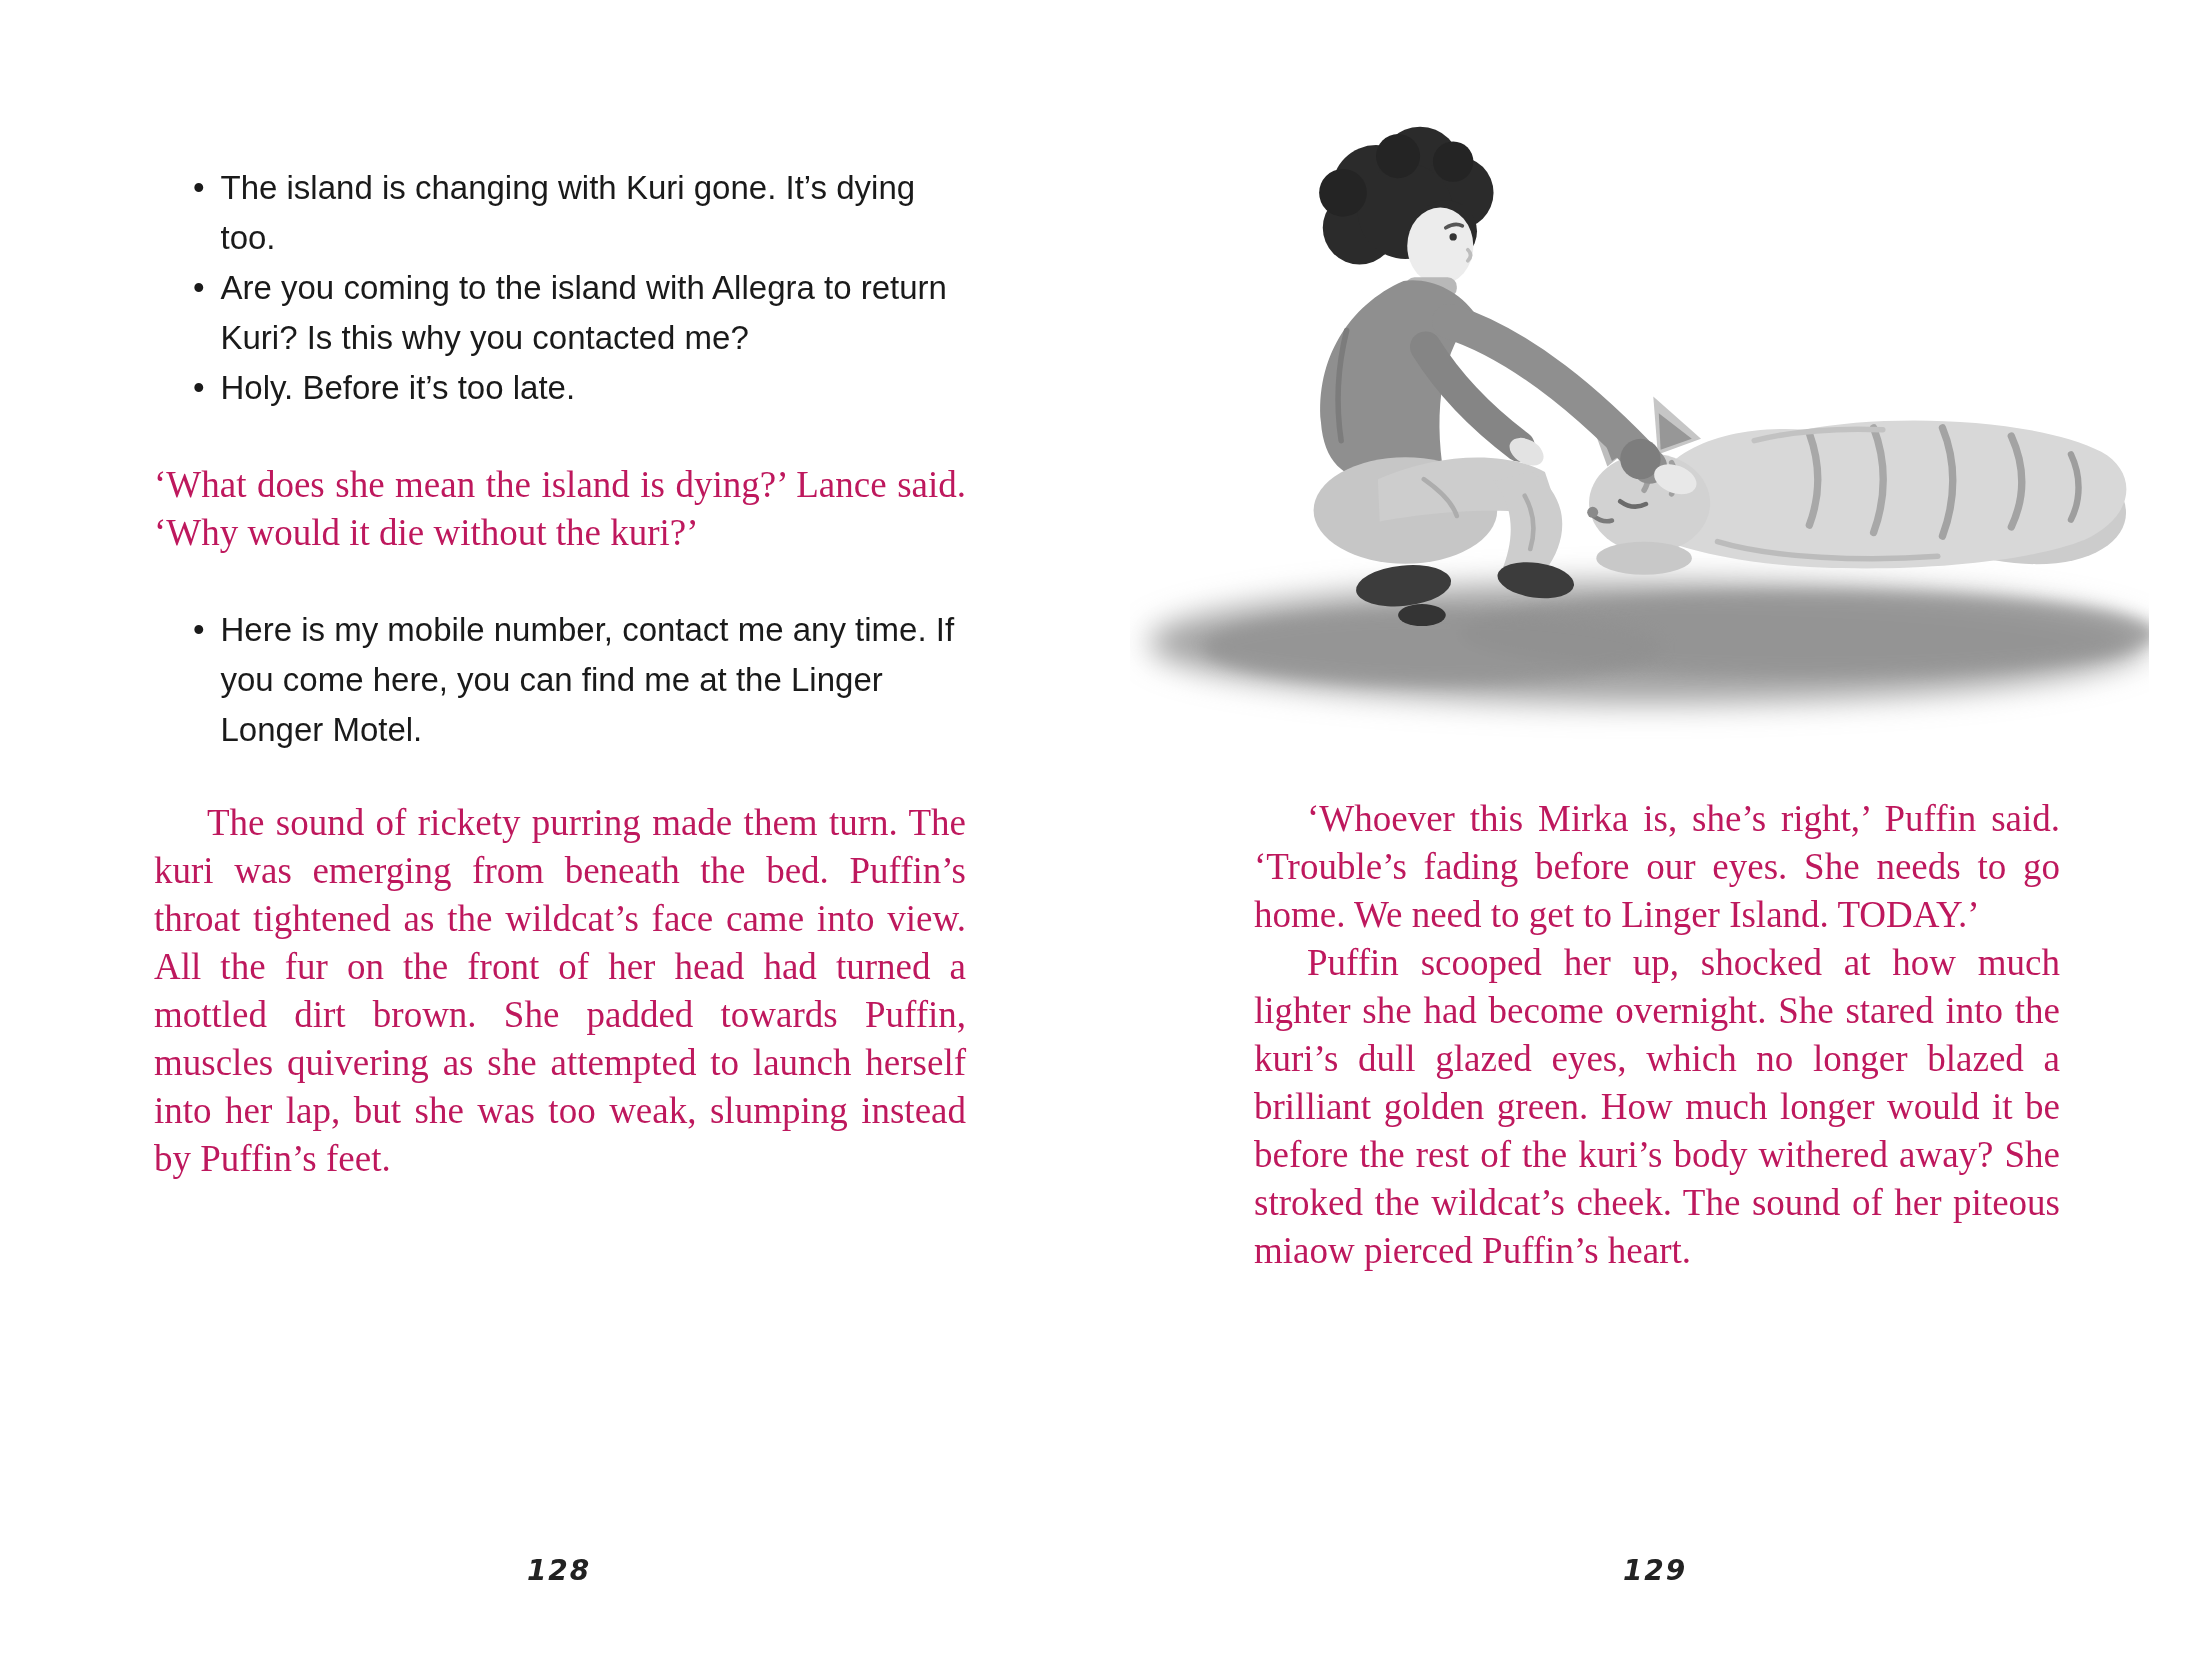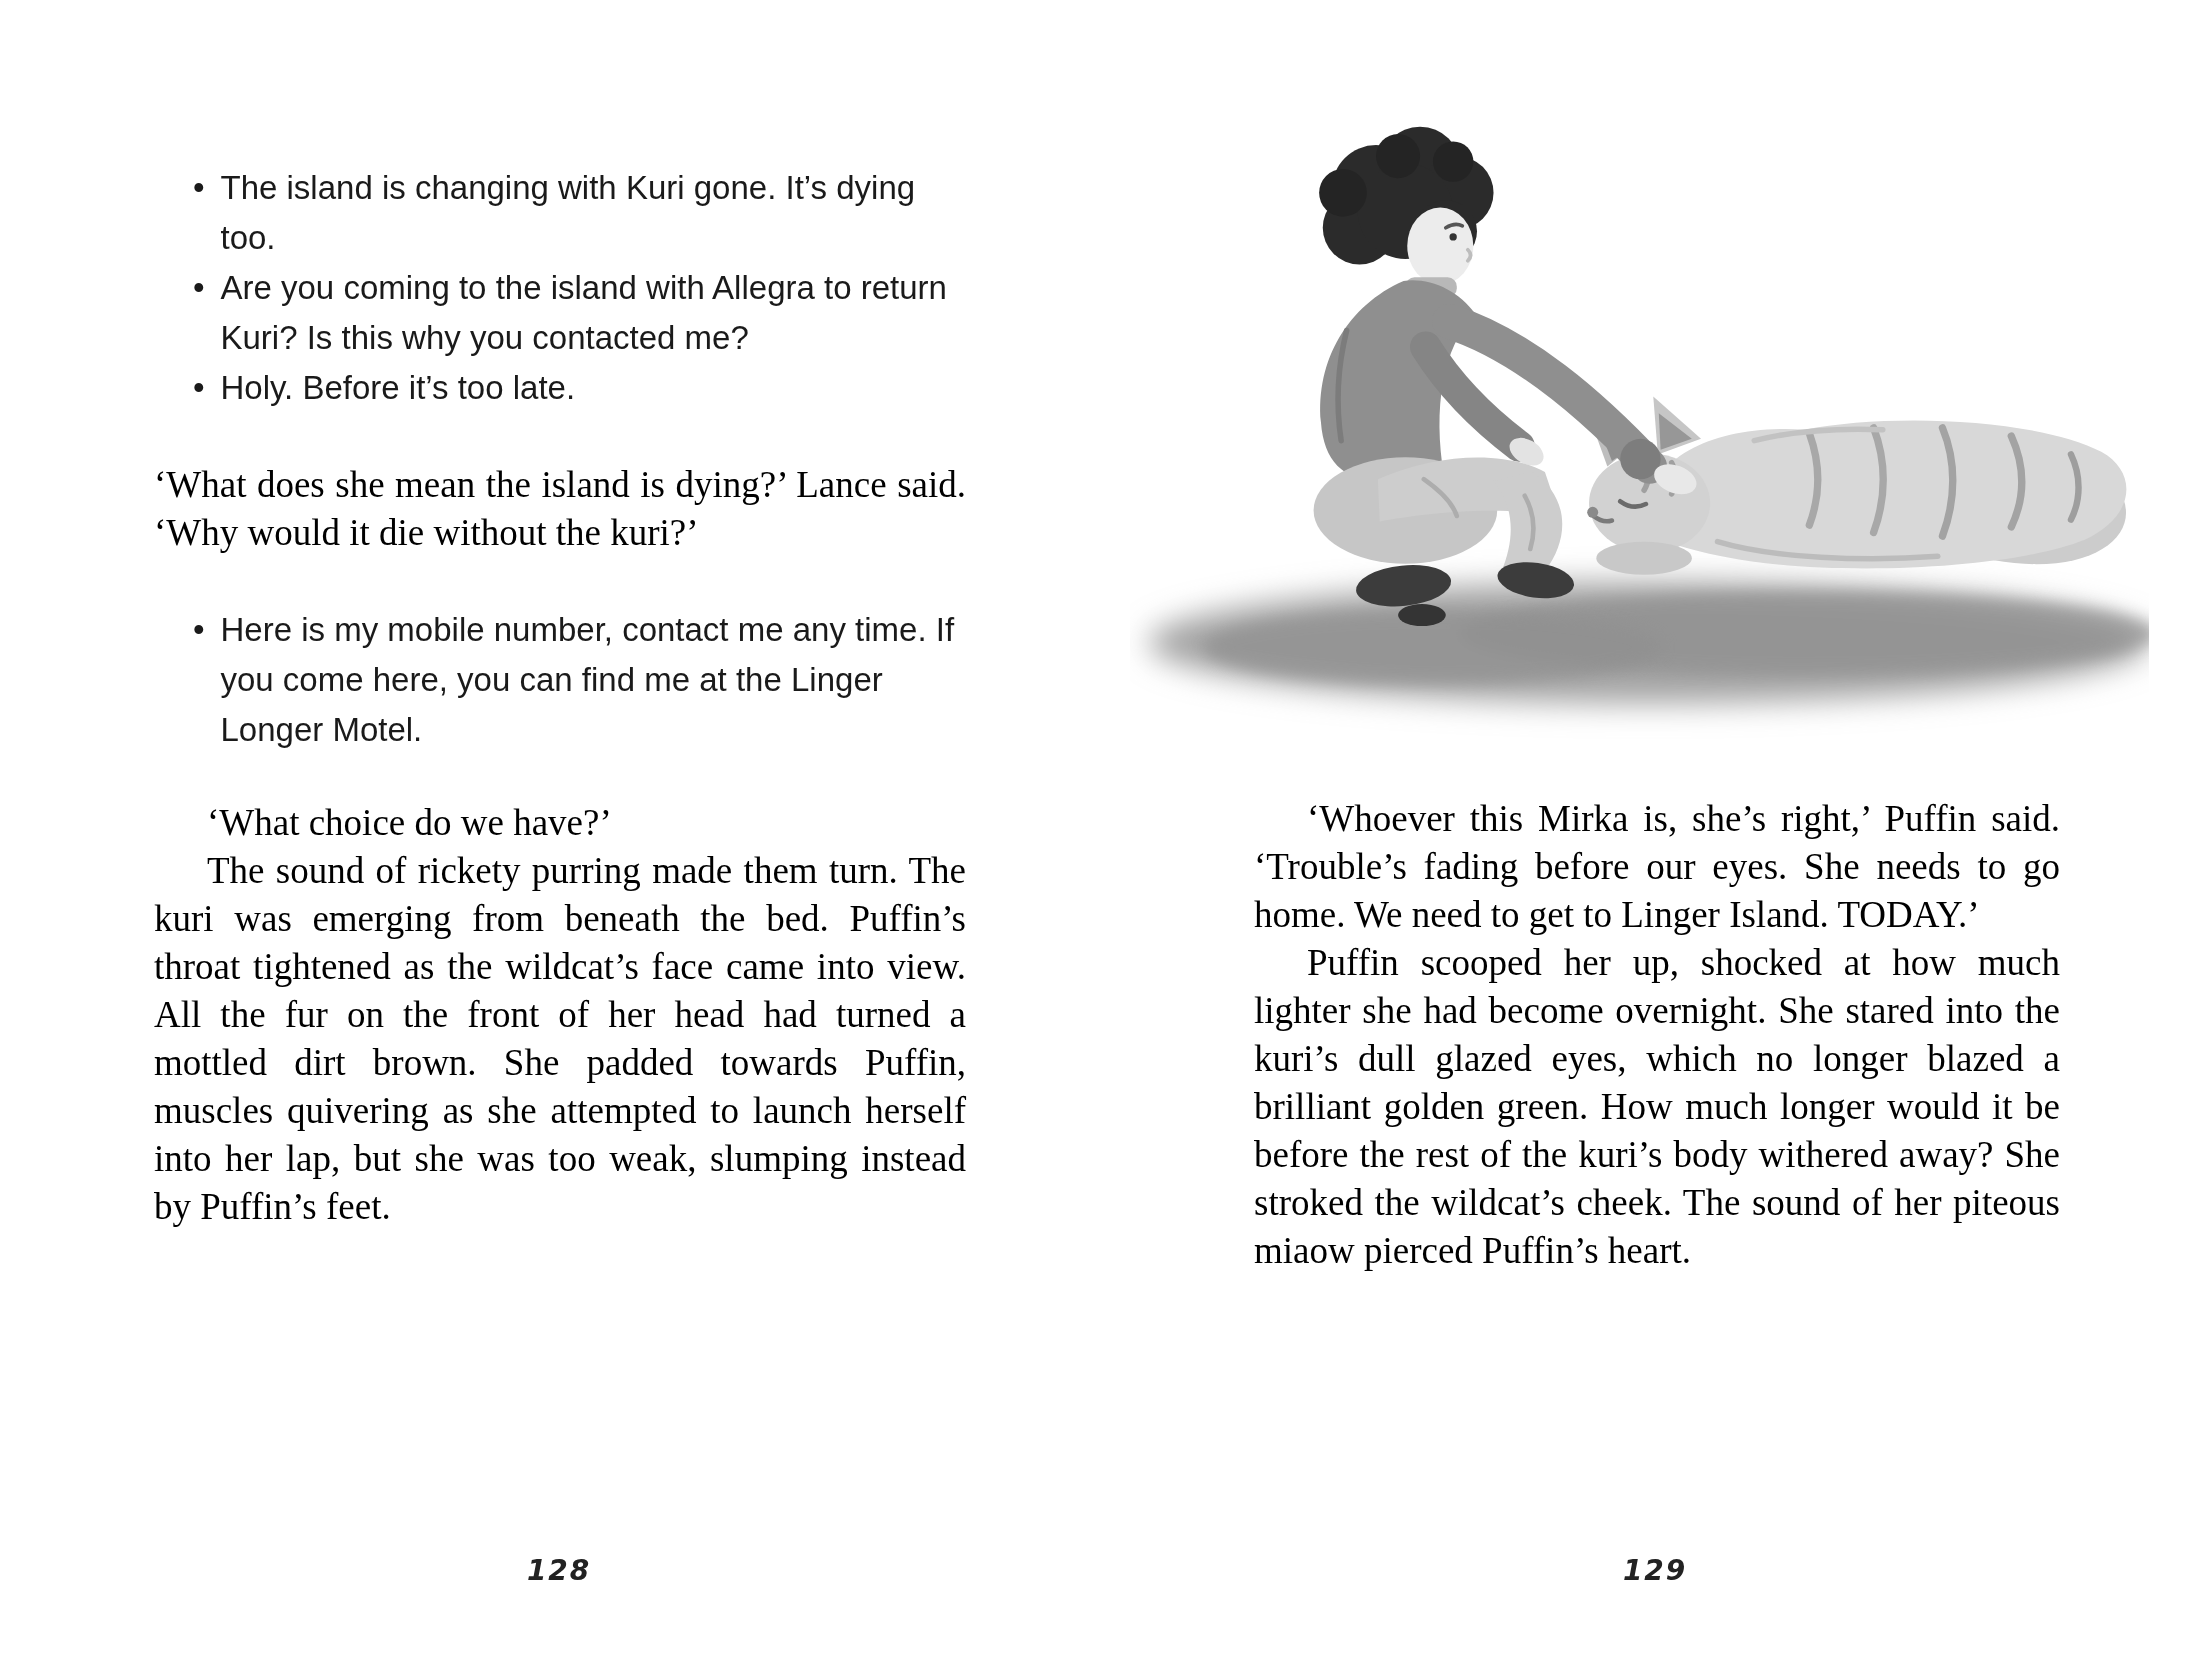--- a/index.html
+++ b/index.html
@@ -51,21 +51,21 @@
     left: 0;
     top: 0;
   }
 
   
   .serif-para {
     margin: 0;
     font-size: 37px;
     line-height: 48px;
     text-align: justify;
-    color: #000000;
+    color: #be185d;
   }
   .serif-para.indent {
     text-indent: 53px;
   }
   .gap-lg { height: 48px; }
   .gap-md { height: 44px; }
 
   
   .page-number {
     position: absolute;
@@ -122,21 +122,20 @@
 
     <ul class="bullet-list">
       <li class="bullet-item">
         <span class="bullet">•</span>
         <span>Here is my mobile number, contact me any time. If you come here, you can find me at the Linger Longer Motel.</span>
       </li>
     </ul>
 
     <div class="gap-md"></div>
 
-    <p class="serif-para indent">‘What choice do we have?’</p>
     <p class="serif-para indent">The sound of rickety purring made them turn. The kuri was emerging from beneath the bed. Puffin’s throat tightened as the wildcat’s face came into view. All the fur on the front of her head had turned a mottled dirt brown. She padded towards Puffin, muscles quivering as she attempted to launch herself into her lap, but she was too weak, slumping instead by Puffin’s feet.</p>
   </div>
 
   <div class="page-number left">128</div>
 
   <div class="illustration">
     <svg viewBox="0 0 1110 720" xmlns="http://www.w3.org/2000/svg">
       <defs>
         <filter id="soft" x="-30%" y="-30%" width="160%" height="160%">
           <feGaussianBlur stdDeviation="16"></feGaussianBlur>

